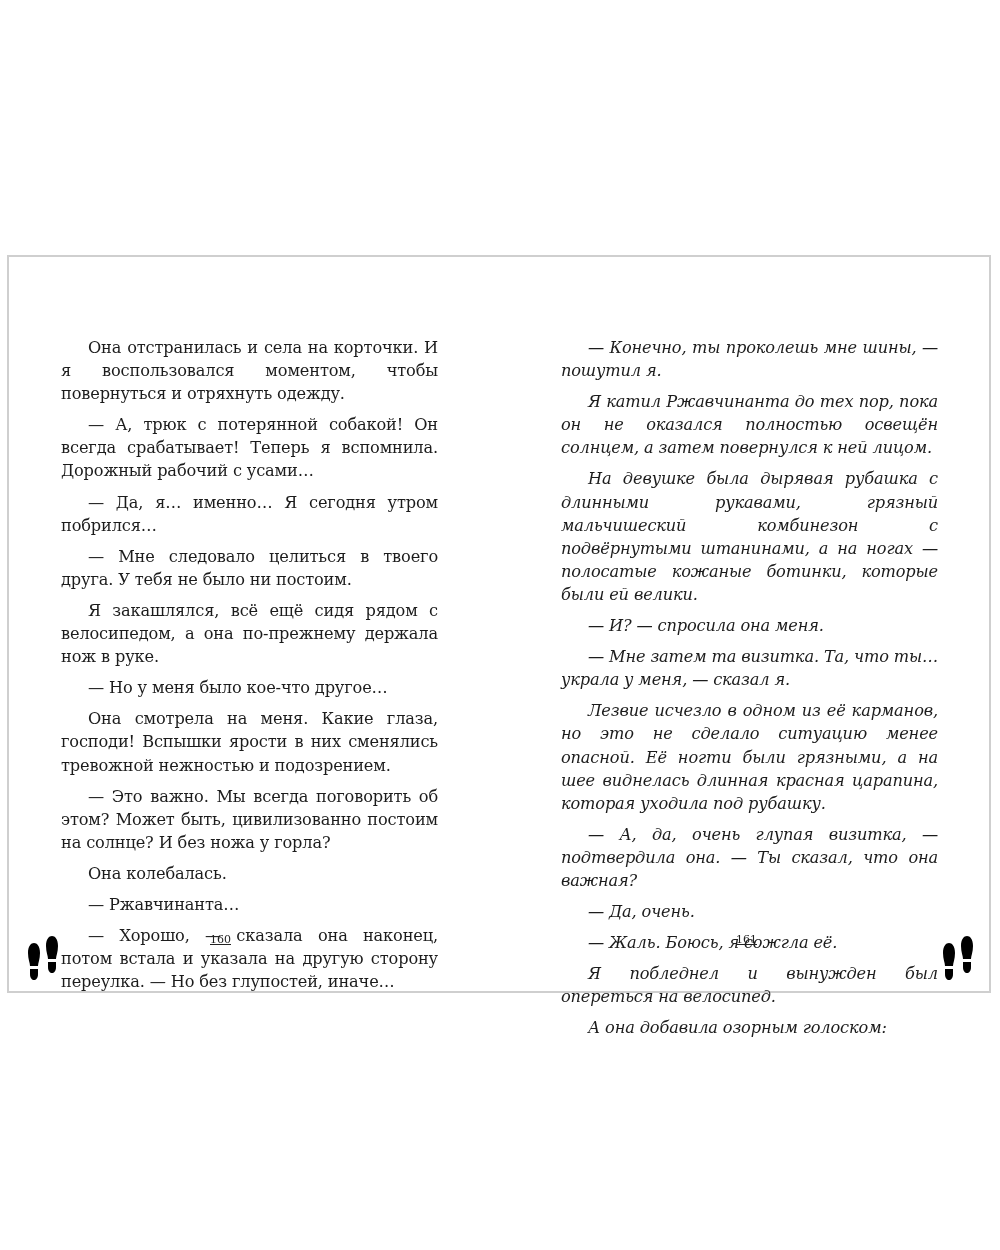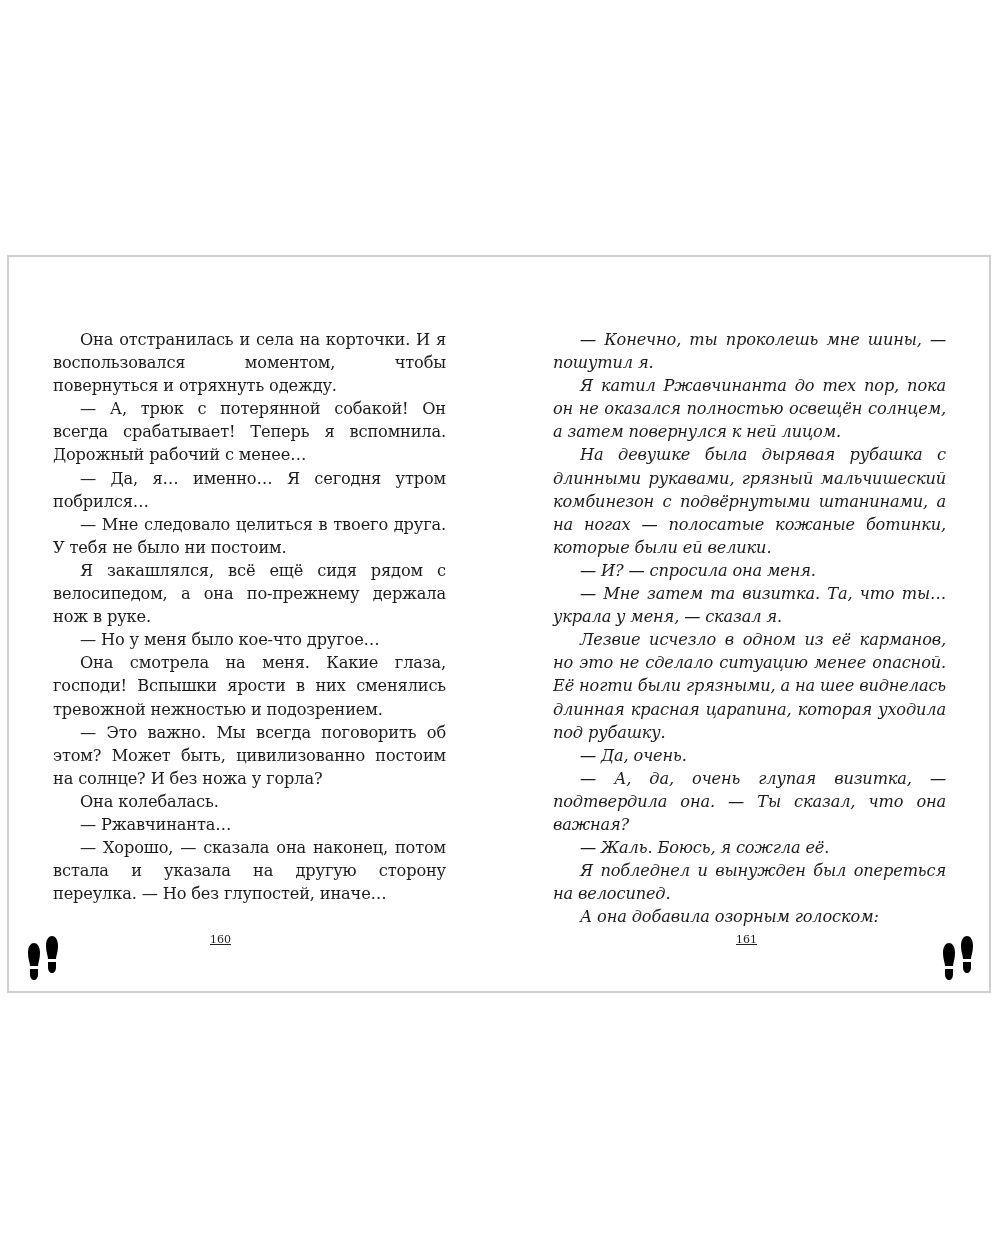--- a/index.html
+++ b/index.html
@@ -8,59 +8,59 @@
       position: absolute; left: 7px; top: 255px; width: 984px; height: 738px;
       border: 2px solid #cfcfcf; background: #ffffff; box-sizing: border-box;
     }
     .page-text {
       position: absolute; top: 328px; width: 393px;
       font-family: "DejaVu Serif", serif; font-size: 16.2px; line-height: 23.1px;
       color: #1c1c1c; text-align: justify; letter-spacing: -0.15px;
     }
     .page-text.left { left: 53px; }
     .page-text.right { left: 553px; font-style: italic; }
-    .page-text p { margin: 0; text-indent: 27px; }
+    .page-text p { margin: 8px; text-indent: 27px; }
     .page-number {
       position: absolute; top: 933px;
       font-family: "DejaVu Serif", serif; font-size: 11px; color: #222; text-decoration: underline;
     }
     .page-number.left { left: 210px; }
     .page-number.right { left: 736px; }
     .footprints { position: absolute; width: 38px; height: 44px; }
     .footprints.left { left: 25px; top: 936px; }
     .footprints.right { left: 940px; top: 936px; }
   </style>
 </head>
 <body>
 
 <div class="spread"></div>
 
 <div class="page-text left">
   <p>Она отстранилась и села на корточки. И я воспользовался моментом, чтобы повернуться и отряхнуть одежду.</p>
-  <p>— А, трюк с потерянной собакой! Он всегда срабатывает! Теперь я вспомнила. Дорожный рабочий с менее…</p>
+  <p>— А, трюк с потерянной собакой! Он всегда срабатывает! Теперь я вспомнила. Дорожный рабочий с усами…</p>
   <p>— Да, я… именно… Я сегодня утром побрился…</p>
   <p>— Мне следовало целиться в твоего друга. У тебя не было ни постоим.</p>
   <p>Я закашлялся, всё ещё сидя рядом с велосипедом, а она по-прежнему держала нож в руке.</p>
   <p>— Но у меня было кое-что другое…</p>
   <p>Она смотрела на меня. Какие глаза, господи! Вспышки ярости в них сменялись тревожной нежностью и подозрением.</p>
   <p>— Это важно. Мы всегда поговорить об этом? Может быть, цивилизованно постоим на солнце? И без ножа у горла?</p>
   <p>Она колебалась.</p>
   <p>— Ржавчинанта…</p>
   <p>— Хорошо, — сказала она наконец, потом встала и указала на другую сторону переулка. — Но без глупостей, иначе…</p>
 </div>
 
 <div class="page-text right">
   <p>— Конечно, ты проколешь мне шины, — пошутил я.</p>
   <p>Я катил Ржавчинанта до тех пор, пока он не оказался полностью освещён солнцем, а затем повернулся к ней лицом.</p>
   <p>На девушке была дырявая рубашка с длинными рукавами, грязный мальчишеский комбинезон с подвёрнутыми штанинами, а на ногах — полосатые кожаные ботинки, которые были ей велики.</p>
   <p>— И? — спросила она меня.</p>
   <p>— Мне затем та визитка. Та, что ты… украла у меня, — сказал я.</p>
   <p>Лезвие исчезло в одном из её карманов, но это не сделало ситуацию менее опасной. Её ногти были грязными, а на шее виднелась длинная красная царапина, которая уходила под рубашку.</p>
+  <p>— А, да, очень глупая визитка, — подтвердила она. — Ты сказал, что она важная?</p>
   <p>— Да, очень.</p>
-  <p>— А, да, очень глупая визитка, — подтвердила она. — Ты сказал, что она важная?</p>
   <p>— Жаль. Боюсь, я сожгла её.</p>
   <p>Я побледнел и вынужден был опереться на велосипед.</p>
   <p>А она добавила озорным голоском:</p>
 </div>
 
 <div class="page-number left">160</div>
 <div class="page-number right">161</div>
 
 <svg class="footprints left" viewBox="0 0 38 44">
   <g fill="#000">

